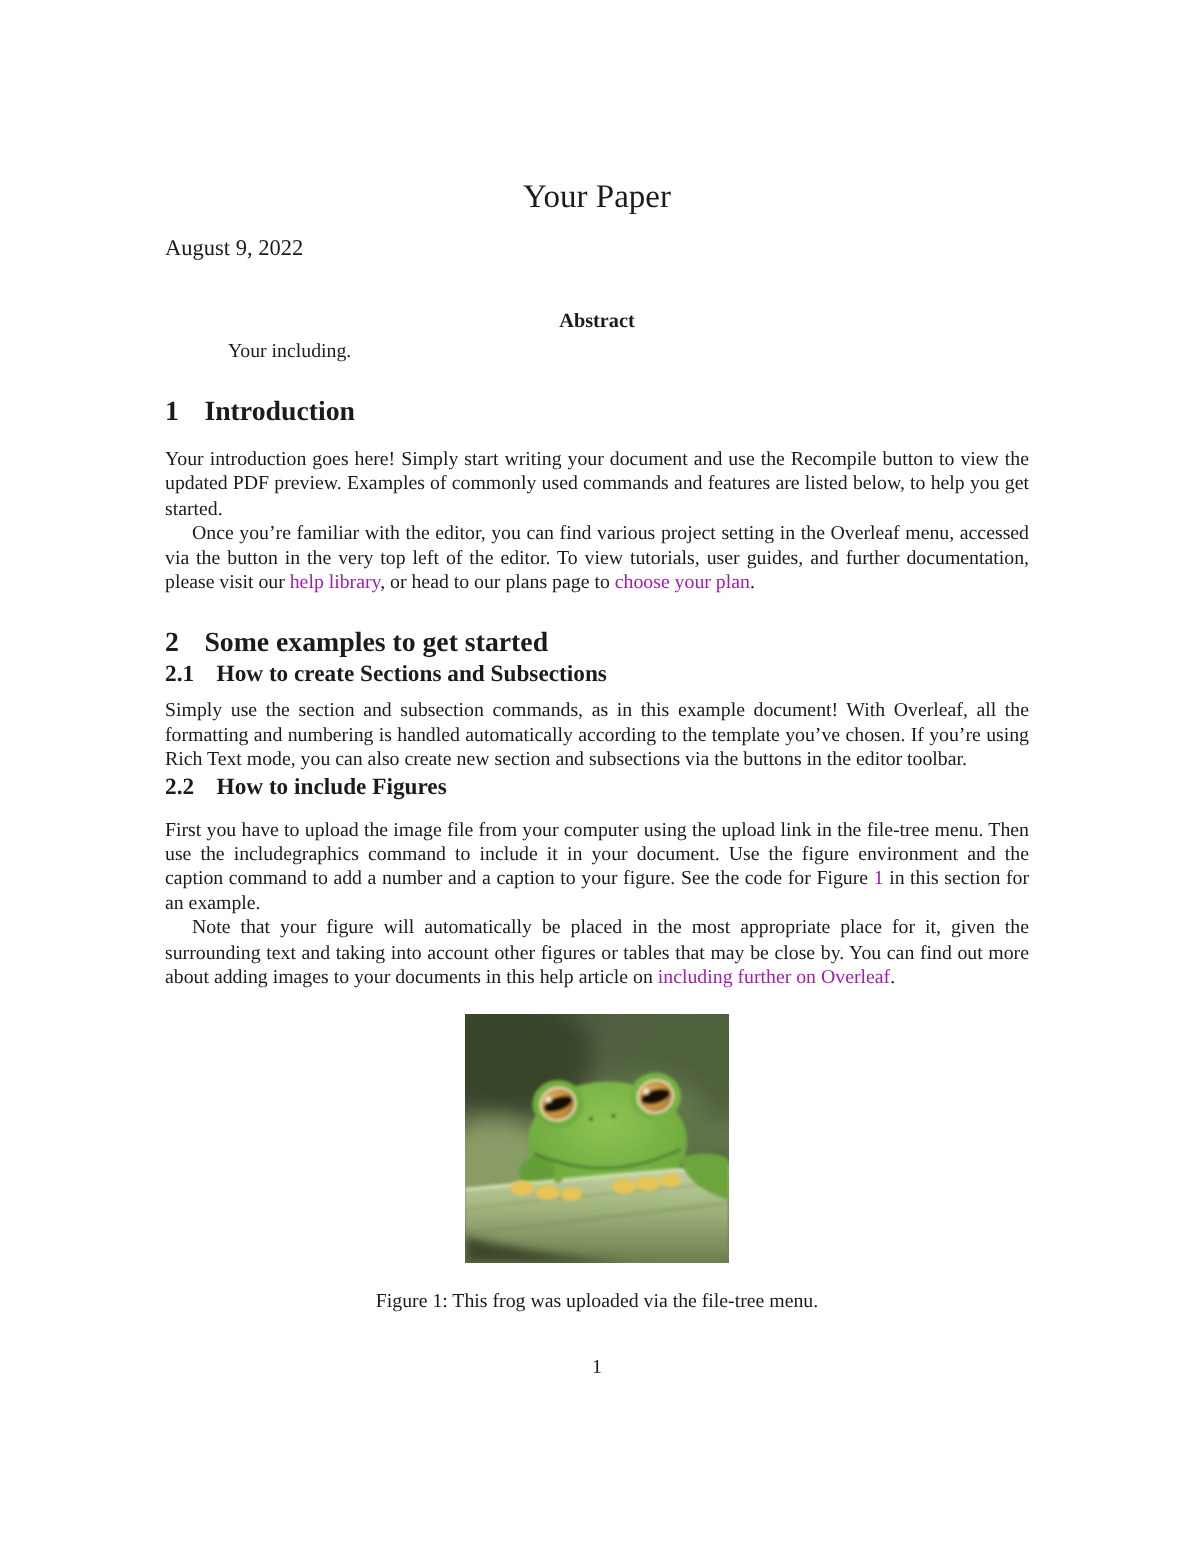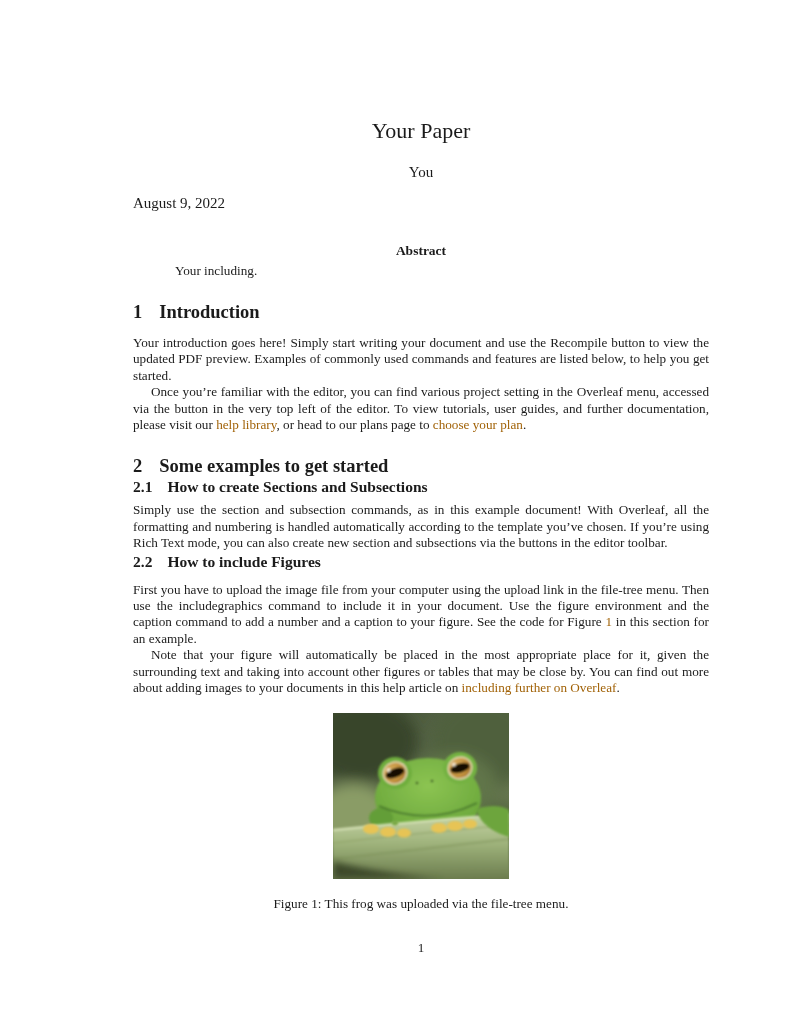--- a/index.html
+++ b/index.html
@@ -14,21 +14,20 @@
     background: #ffffff;
     font-family: "Liberation Serif", "DejaVu Serif", serif;
     color: #1b1b1b;
     overflow: hidden;
   }
   .content {
     position: absolute;
     left: 110px;
     top: 0;
     width: 576px;
-    margin-left: 23px;
   }
   .title {
     margin: 117px 0 0 0;
     font-size: 22px;
     font-weight: normal;
     text-align: center;
     line-height: 27px;
   }
   .author {
     margin-top: 19px;
@@ -76,21 +75,21 @@
     margin: 0;
     font-size: 13.2px;
     line-height: 16.4px;
     text-align: justify;
   }
   p.first { margin-top: 12px; font-family: Liberation Serif, serif; }
   p.after-sub { margin-top: 6px; }
   p.after-sub22 { margin-top: 11px; }
   p.indent { text-indent: 18px; }
   a.doclink {
-    color: #a16207;
+    color: #a21caf;
     text-decoration: none;
     cursor: pointer;
   }
   figure.fig {
     margin: 16px 0 0 0;
     text-align: center;
   }
   .frog-svg {
     display: inline-block;
     vertical-align: top;
@@ -108,21 +107,20 @@
     line-height: 16px;
   }
 </style>
 </head>
 <body>
 
 <div class="page">
   <div class="content">
 
     <h1 class="title">Your Paper</h1>
-    <div class="author">You</div>
     <div class="date">August 9, 2022</div>
 
     <div class="abs-head">Abstract</div>
     <div class="abs-body">Your including.</div>
 
     <h2 class="sec"><span class="secnum">1</span><span>Introduction</span></h2>
 
     <p class="body-par first">Your introduction goes here! Simply start writing your document and use the Recompile button to view the updated PDF preview. Examples of commonly used commands and features are listed below, to help you get started.</p>
 
     <p class="body-par indent"><span>Once you’re familiar with the editor, you can find various project setting in the Overleaf menu, accessed via the button in the very top left of the editor. To view tutorials, user guides, and further documentation, please visit our </span><a class="doclink">help library</a><span>, or head to our plans page to </span><a class="doclink">choose your plan</a><span>.</span></p>

